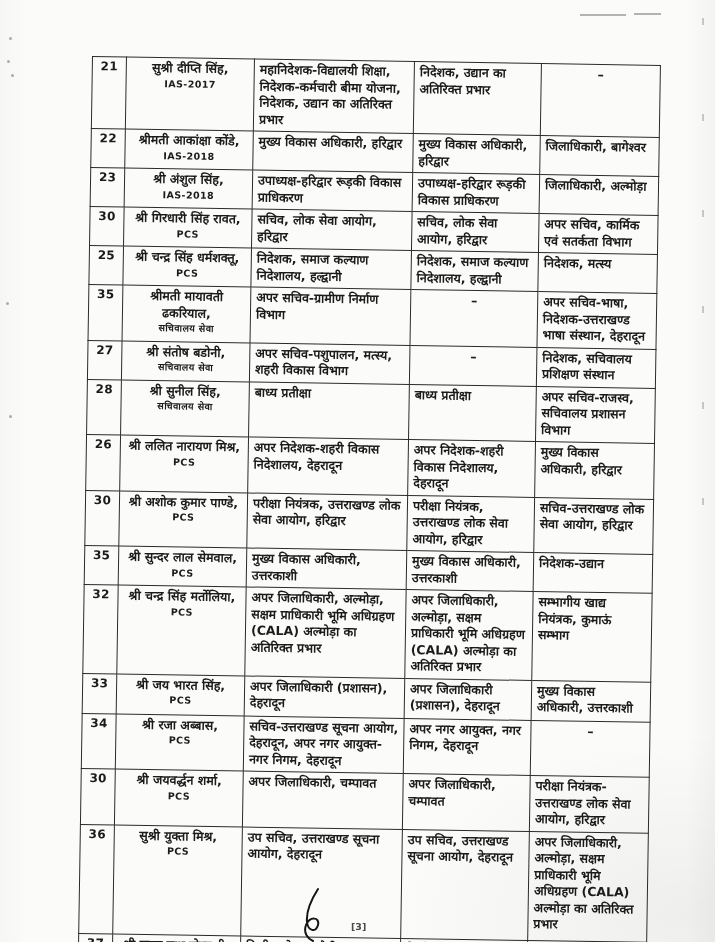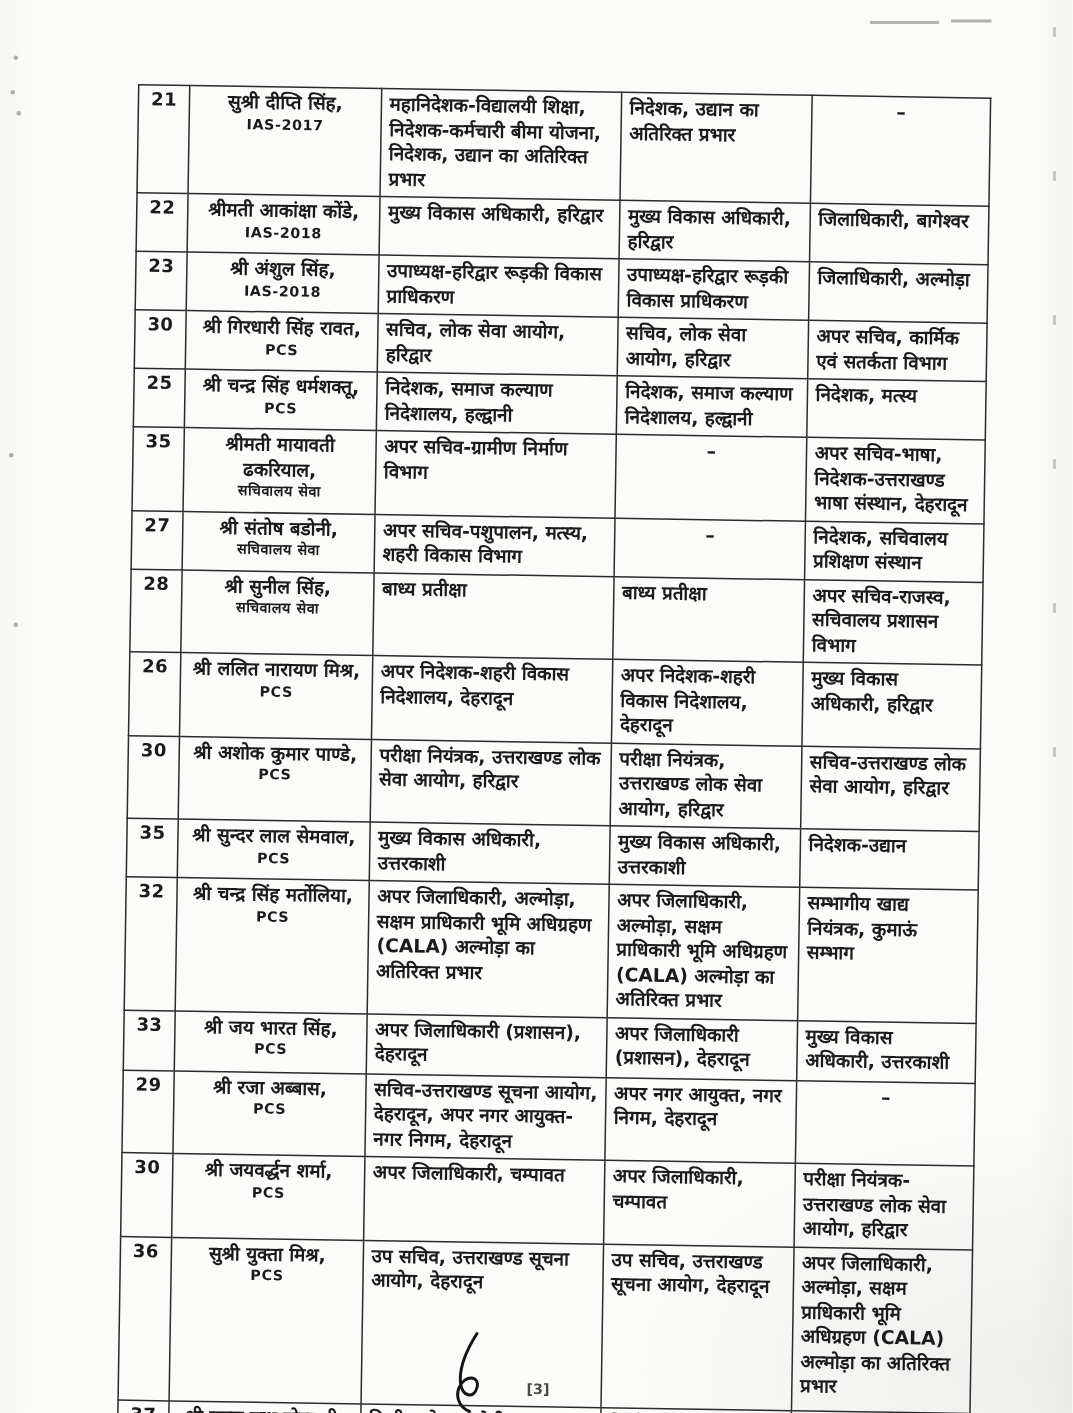--- a/index.html
+++ b/index.html
@@ -193,21 +193,21 @@
     <td class="c-sno">33</td>
     <td class="c-name">
       <div class="nm">श्री जय भारत सिंह,</div>
       <div class="cd">PCS</div>
     </td>
     <td class="c-a">अपर जिलाधिकारी (प्रशासन), देहरादून</td>
     <td class="c-b">अपर जिलाधिकारी (प्रशासन), देहरादून</td>
     <td class="c-c">मुख्य विकास अधिकारी, उत्तरकाशी</td>
   </tr>
   <tr style="height:55px">
-    <td class="c-sno">29</td>
+    <td class="c-sno">34</td>
     <td class="c-name">
       <div class="nm">श्री रजा अब्बास,</div>
       <div class="cd">PCS</div>
     </td>
     <td class="c-a">सचिव-उत्तराखण्ड सूचना आयोग, देहरादून, अपर नगर आयुक्त-नगर निगम, देहरादून</td>
     <td class="c-b">अपर नगर आयुक्त, नगर निगम, देहरादून</td>
     <td class="c-c dash">–</td>
   </tr>
   <tr style="height:51px">
     <td class="c-sno">30</td>

